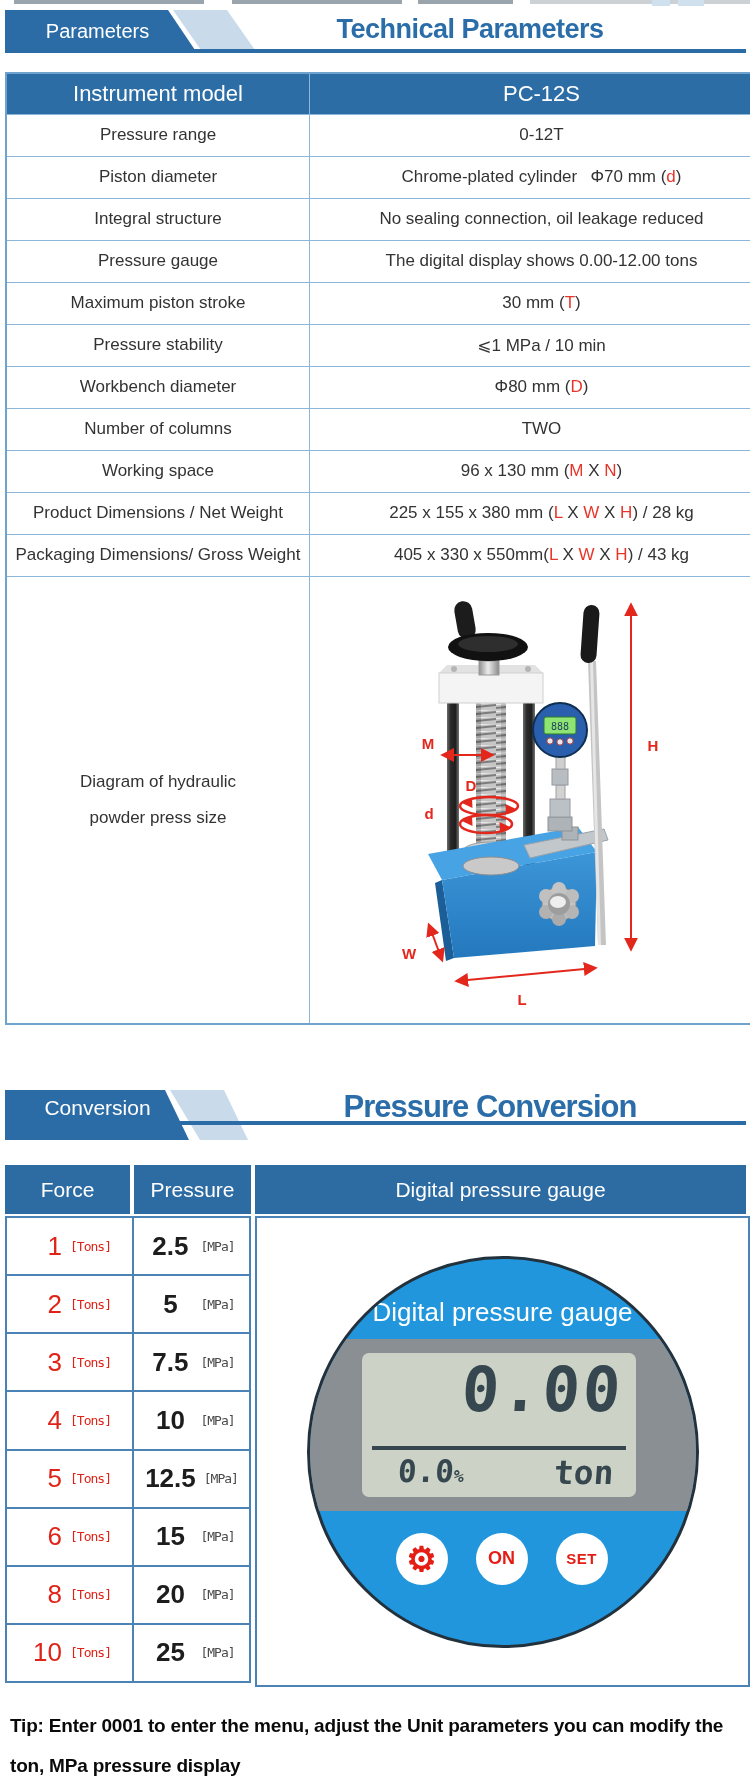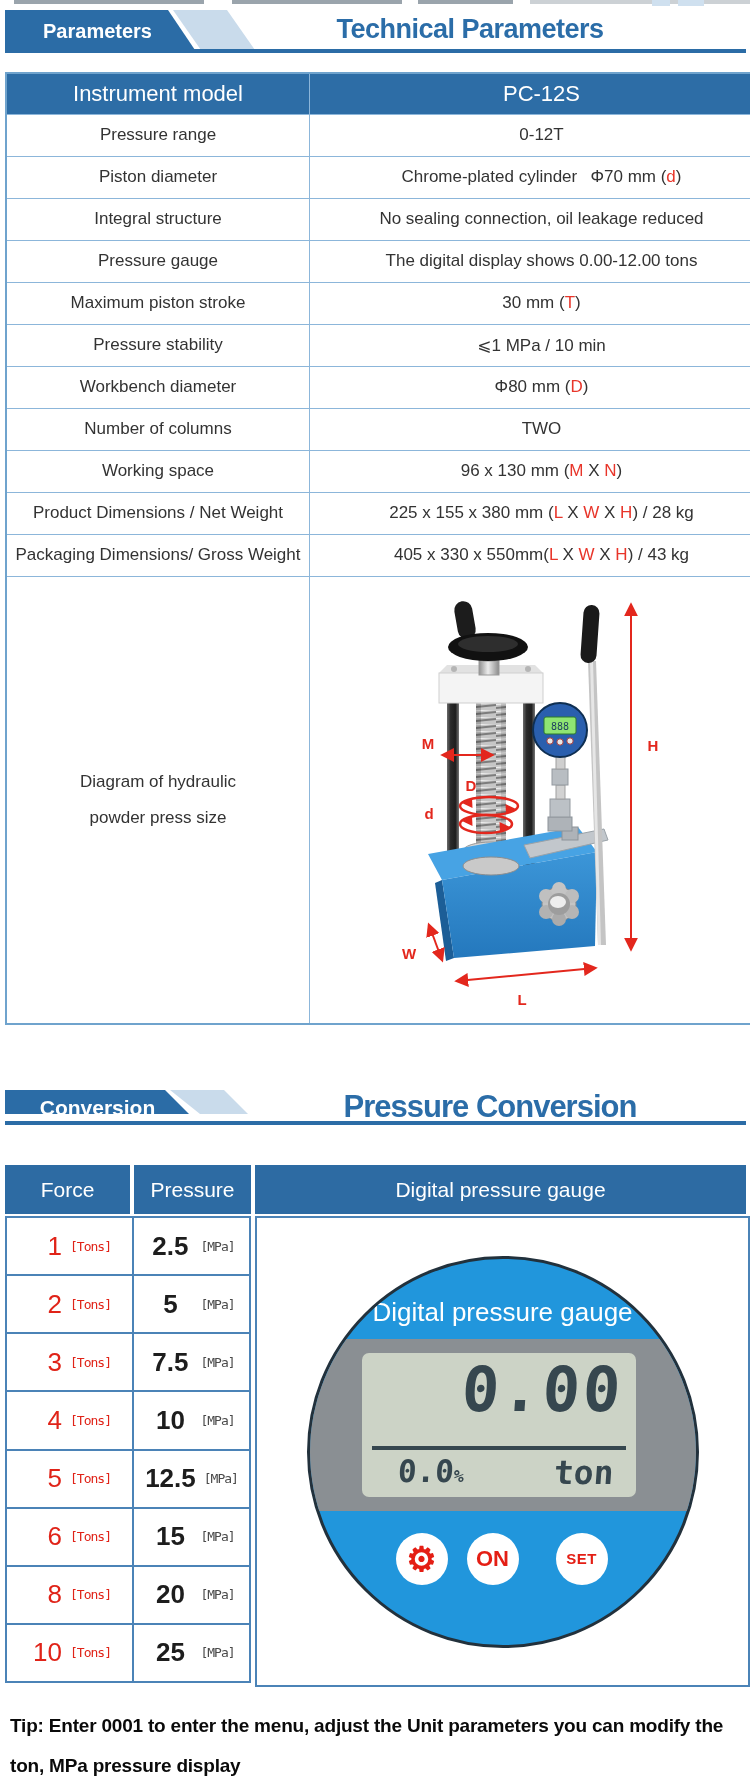--- a/index.html
+++ b/index.html
@@ -4,21 +4,21 @@
 <style>
   html,body{margin:0;padding:0;background:#ffffff;}
   #page{position:relative;width:750px;height:1784px;background:#fff;
         font-family:"Liberation Sans",sans-serif;overflow:hidden;}
 
   
   .sec-badge{position:absolute;left:5px;width:262px;}
   .badge-dark,.badge-light{position:absolute;inset:0;}
   .badge-dark{background:#2b6ca6;}
   .badge-light{background:#c9dbeb;}
-  .badge-label{position:absolute;left:0;top:0;width:185px;text-align:center;color:#fff;font-weight:700;}
+  .badge-label{position:absolute;left:0;top:0;width:185px;text-align:center;color:#fff;font-weight:400;}
   .sec-title{position:absolute;text-align:center;color:#2b6da8;font-weight:700;letter-spacing:-.5px;}
   .sec-line{position:absolute;left:5px;width:741px;height:4px;background:#2b6ca6;}
 
   
   #tech-table{position:absolute;left:5px;top:72px;width:741px;border-collapse:collapse;table-layout:fixed;
               border:2px solid #6fa3cd;}
   #tech-table td{border:1px solid #8cb6da;text-align:center;vertical-align:middle;
                  font-size:17px;color:#333;padding:0 6px;}
   #tech-table tr{height:42px;}
   #tech-table tr.hd{height:41px;}
@@ -52,21 +52,21 @@
   #lcd{position:absolute;left:52px;top:94px;width:274px;height:144px;background:#ccd3c6;border-radius:7px;
        font-family:"DejaVu Sans Mono",monospace;font-weight:700;color:#36474f;}
   #lcd-main{position:absolute;right:12px;top:0px;font-size:62px;letter-spacing:3px;transform:skewX(-4deg);}
   #lcd-line{position:absolute;left:10px;right:10px;top:93px;height:4px;background:#36474f;}
   #lcd-sub{position:absolute;left:36px;top:100px;font-size:31px;transform:skewX(-4deg);}
   #lcd-subpct{font-size:17px;}
   #lcd-unit{position:absolute;right:22px;top:100px;font-size:33px;transform:skewX(-4deg);}
   .gbtn{position:absolute;top:274px;width:52px;height:52px;border-radius:50%;background:#fff;
         display:flex;align-items:center;justify-content:center;color:#e41e14;font-weight:700;}
   #btn-gear{left:86px;font-size:34px;}
-  #btn-on{left:157px;font-size:22px;}
+  #btn-on{left:166px;font-size:18px;}
   #btn-set{left:246px;font-size:15px;letter-spacing:.5px;}
 
   
   #tip{position:absolute;left:10px;top:1706px;width:736px;font-size:19px;font-weight:700;
        letter-spacing:-.2px;color:#0a0a0a;line-height:40px;}
 
   
   .sliver{position:absolute;top:0;height:4px;background:#9aa4ac;}
   .sliver.blue{background:#cfe0ef;height:6px;}
 </style>
@@ -258,21 +258,21 @@
             <text x="337" y="174">H</text>
             <text x="93" y="382">W</text>
             <text x="206" y="428">L</text>
           </g>
         </svg>
       </td>
     </tr>
   </tbody>
     </table>
 
-  <div class="sec-badge" style="top:1090px;height:24px;">
+  <div class="sec-badge" style="top:1090px;height:50px;">
     <div class="badge-light" style="clip-path:polygon(165px 0,219px 0,243px 100%,195px 100%);"></div>
     <div class="badge-dark" style="clip-path:polygon(0 0,160px 0,184px 100%,0 100%);"></div>
     <div class="badge-label" style="line-height:36px;font-size:21px;">Conversion</div>
   </div>
   <div class="sec-title" style="left:215px;top:1089px;width:550px;font-size:31px;letter-spacing:-1px;">Pressure Conversion</div>
   <div class="sec-line" style="top:1121px;"></div>
 
   <div id="conv">
     <div class="conv-hd" style="left:0;width:125px;">Force</div>
     <div class="conv-hd" style="left:129px;width:117px;">Pressure</div>

